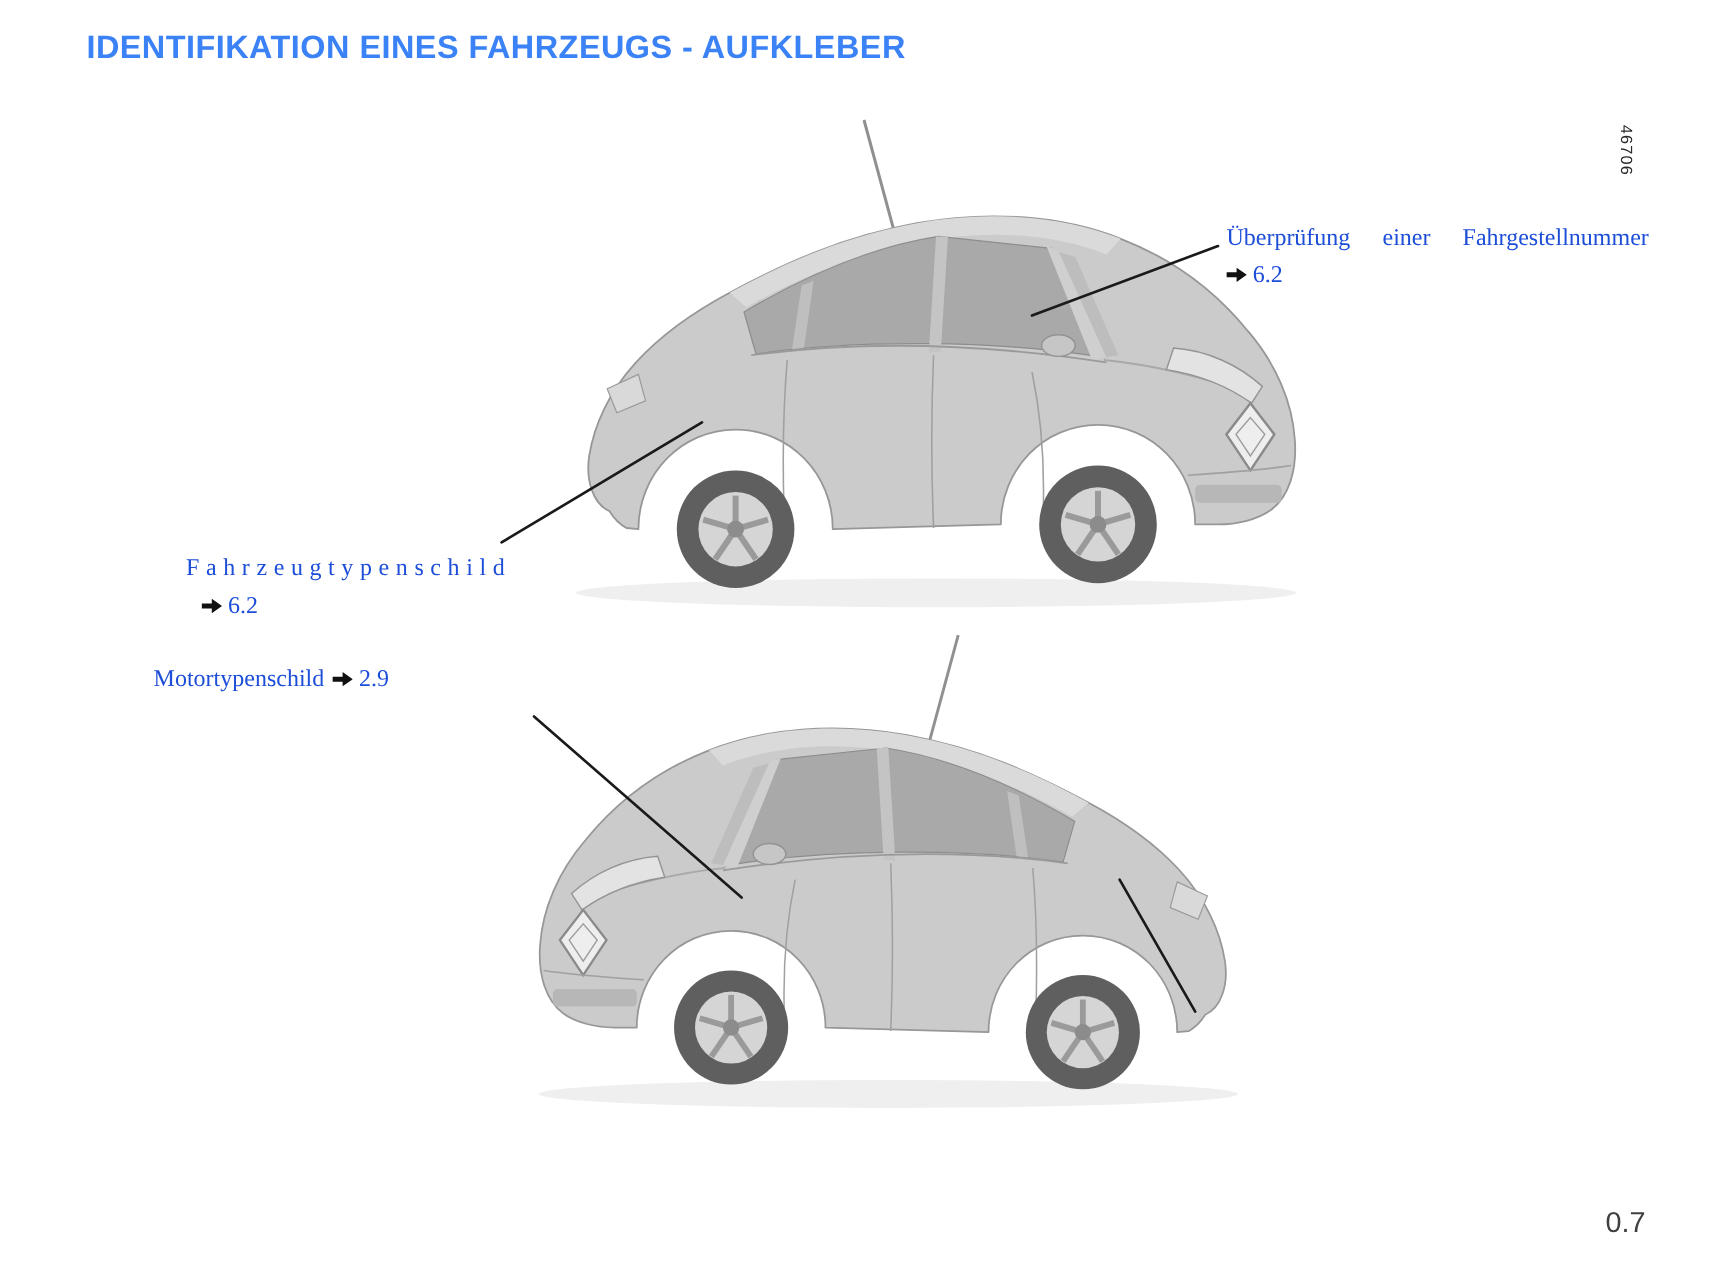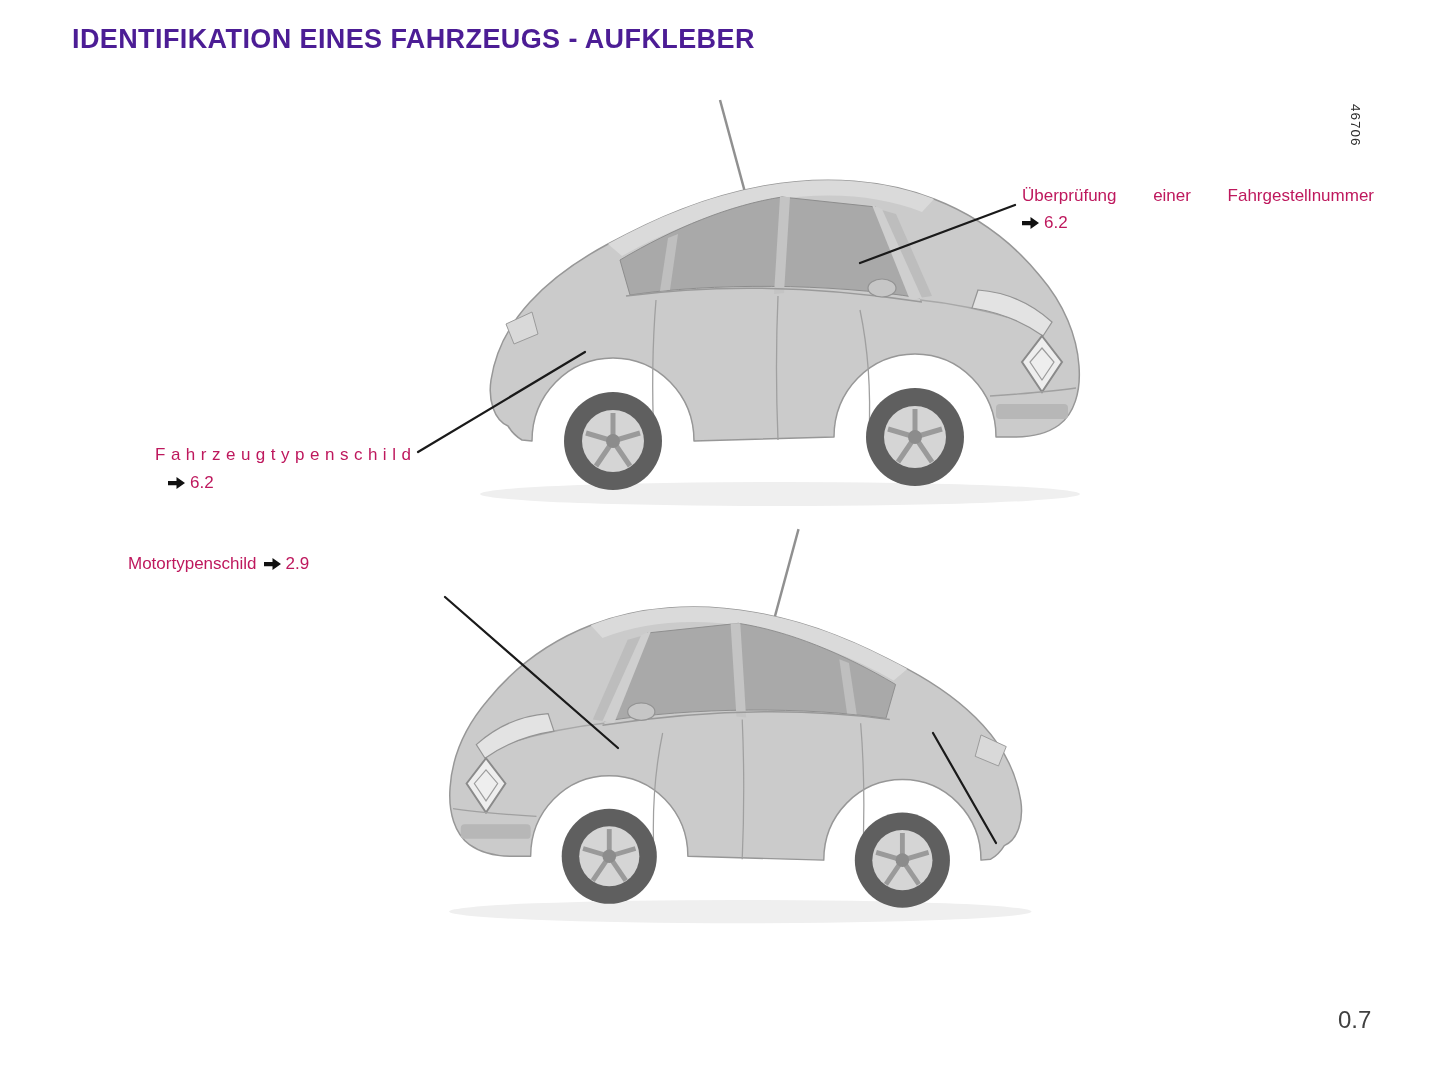--- a/index.html
+++ b/index.html
@@ -11,21 +11,21 @@
   }
   .page {
     position:relative;
     width:1445px; height:1070px;
     background:#ffffff;
     overflow:hidden;
   }
   .title {
     position:absolute; left:72px; top:24px;
     font-size:27px; font-weight:700; letter-spacing:0.4px;
-    color:#4c1d95; white-space:nowrap;
+    color:#3b82f6; white-space:nowrap;
   }
   .fig-num {
     position:absolute; left:1348px; top:104px;
     writing-mode:vertical-rl;
     font-size:13.5px; color:#2a2a2a; letter-spacing:1px;
   }
   .page-num {
     position:absolute; left:1338px; top:1006px;
     font-size:24px; color:#404040;
   }
@@ -33,30 +33,30 @@
     position:absolute;
   }
   .car-top { left:430px; top:90px; width:680px; height:440px; }
   .car-bottom { left:420px; top:518px; width:660px; height:430px; }
   .lines {
     position:absolute; left:0; top:0; width:1445px; height:1070px;
     pointer-events:none;
   }
   .callout {
     position:absolute;
-    font-size:17px; line-height:1.4; color:#be185d;
+    font-size:20px; line-height:1.4; color:#1d4ed8;font-family:Liberation Serif, serif;
   }
   .callout .row { display:flex; align-items:center; gap:7px; white-space:nowrap; }
   .ref { display:inline-flex; align-items:center; gap:5px;text-align:center; }
   .arrow-icon { width:17px; height:12px; display:inline-block; flex:0 0 auto; }
   .co-vin { left:1022px; top:184px; width:352px; }
   .co-vin .l1 { text-align:justify; text-align-last:justify; }
   .co-vin .l2 { margin-top:3px; }
   .co-typeplate { left:155px; top:443px; }
-  .co-typeplate .l1 { letter-spacing:5.5px; }
+  .co-typeplate .l1 { letter-spacing:5.5px;margin-top:16px; }
   .co-typeplate .l2 { margin-top:4px; margin-left:13px; }
   .co-motor { left:128px; top:552px; }
   .co-tyre { left:1007px; top:845px; }
 </style>
 </head>
 <body>
 
 <div class="page">
 
   <svg width="0" height="0" style="position:absolute" aria-hidden="true">

